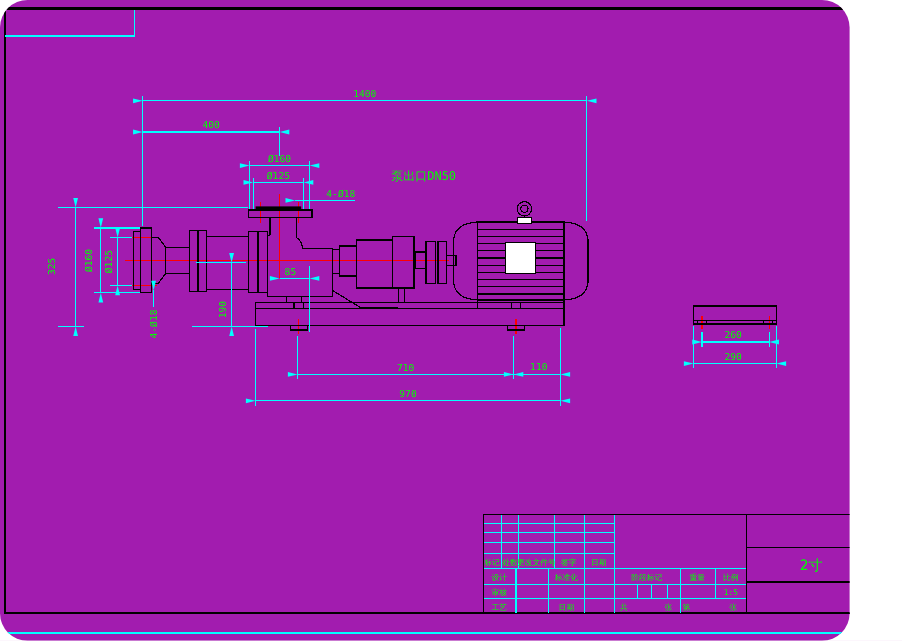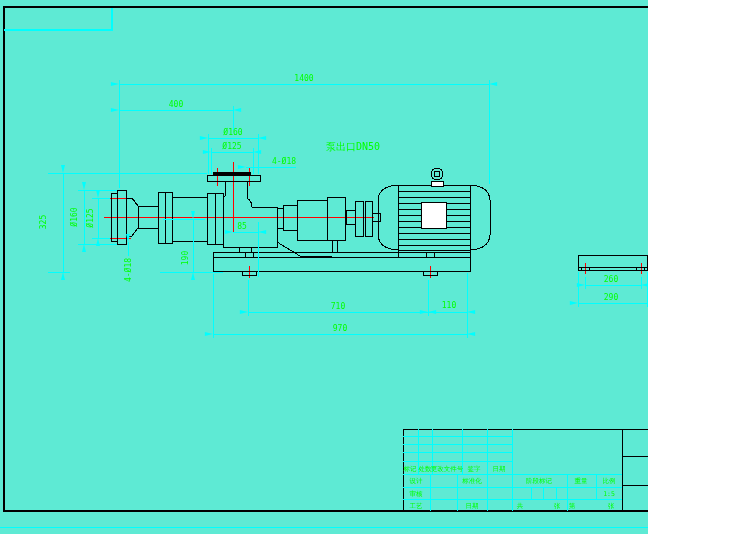--- a/index.html
+++ b/index.html
@@ -1,17 +1,17 @@
 <!DOCTYPE html>
 <html><head>
 <meta charset="utf-8">
 <style>
   html,body{margin:0;padding:0;background:#fff;}
-  #sheet{position:relative;width:648px;height:534px;background:#5eead4;overflow:hidden;
-         font-family:"DejaVu Sans Mono", monospace;}
+  #sheet{position:relative;width:708px;height:534px;background:#a21caf;overflow:hidden;
+         font-family:"DejaVu Sans Mono", monospace;border-radius:23px;}
   svg{display:block;}
   .geo{stroke:#000000;fill:none;stroke-width:1;shape-rendering:crispEdges;}
   .geofill{fill:#000000;stroke:none;}
   .white{fill:#ffffff;}
   .cl{stroke:#ff0000;fill:none;stroke-width:1;shape-rendering:crispEdges;}
   .ext{stroke:#00ffff;fill:none;stroke-width:1;shape-rendering:crispEdges;}
   .dim{stroke:#00ffff;fill:none;stroke-width:1;shape-rendering:crispEdges;
        marker-start:url(#arr);marker-end:url(#arr);}
   .lead{stroke:#00ffff;fill:none;stroke-width:1;shape-rendering:crispEdges;
         marker-start:url(#arr);}

